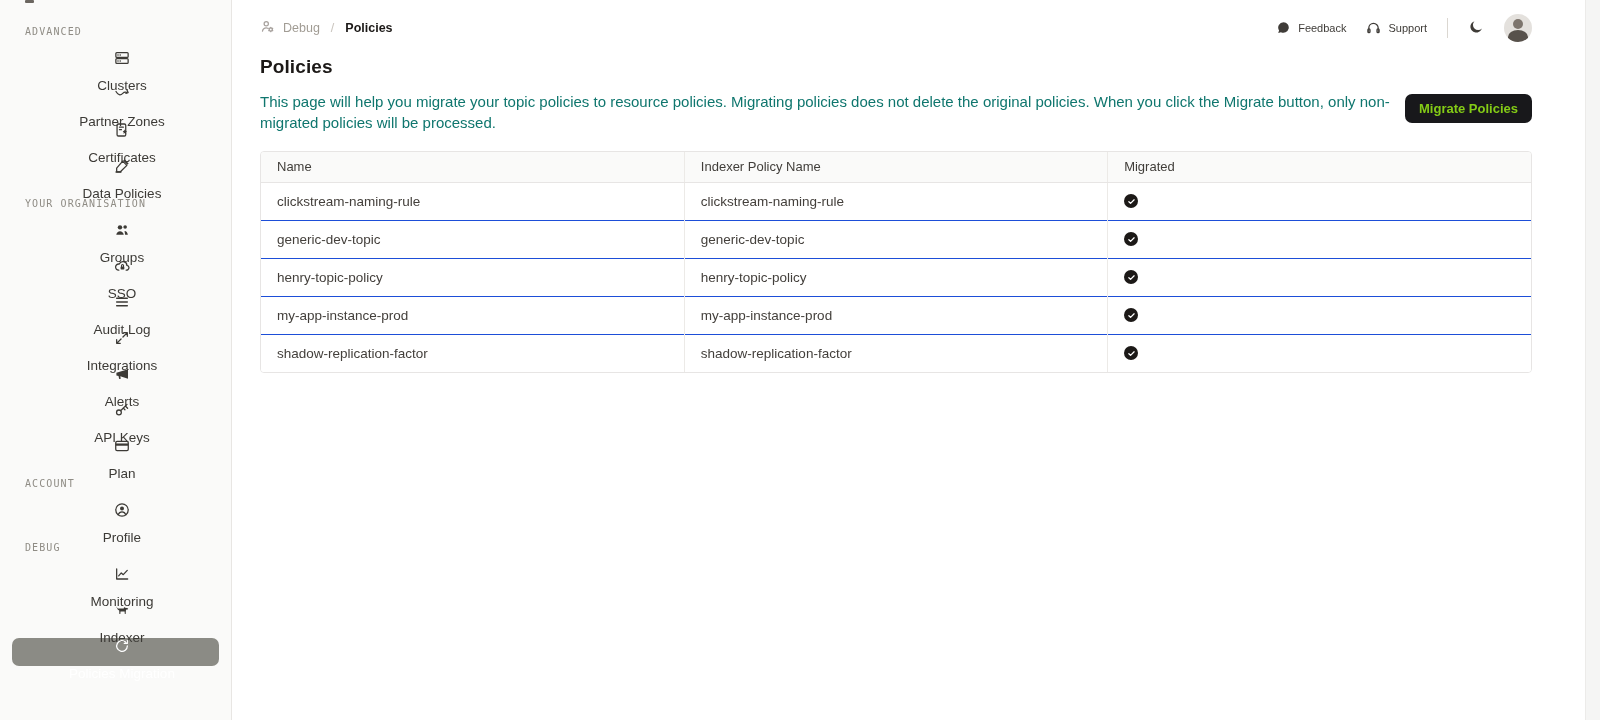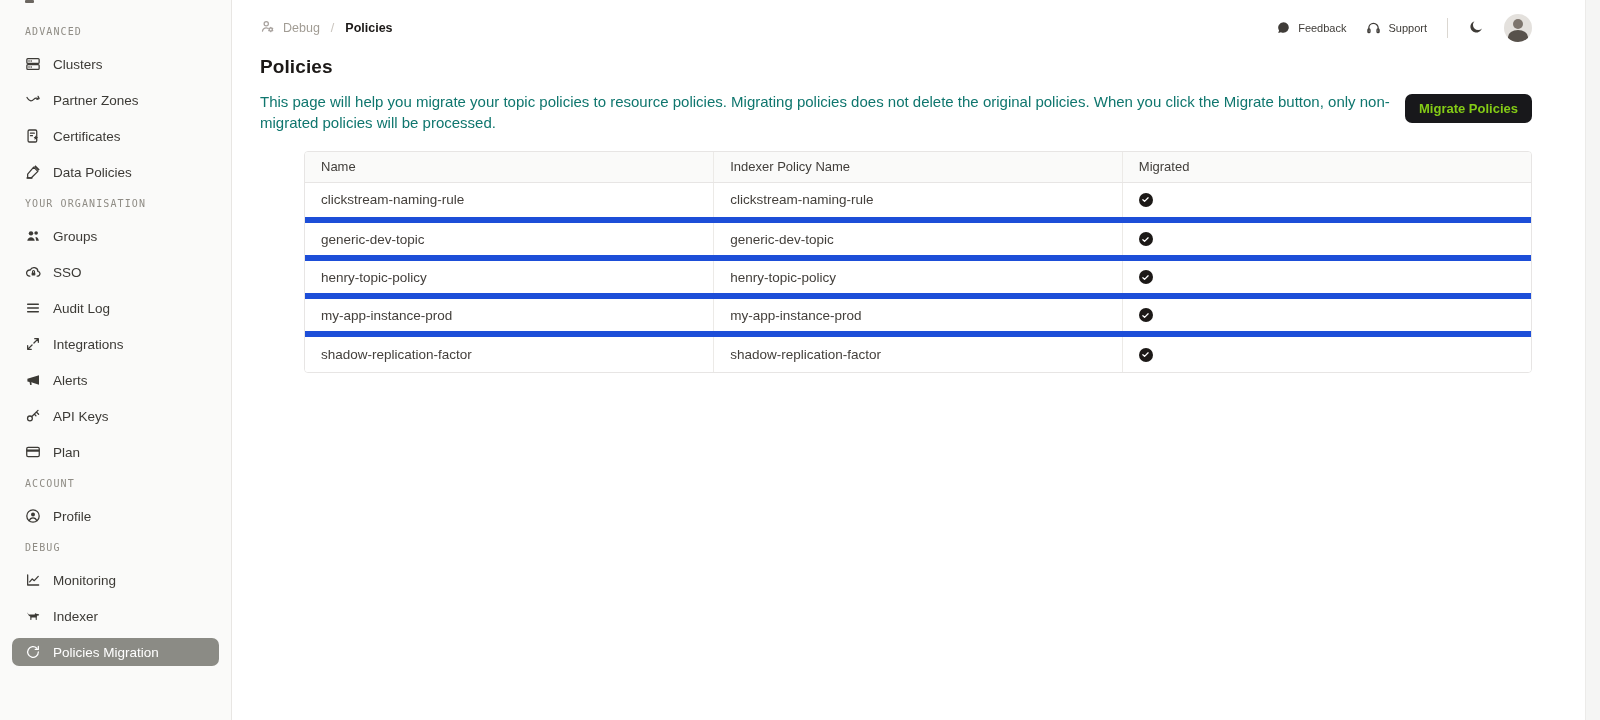--- a/index.html
+++ b/index.html
@@ -24,21 +24,21 @@
     font-family:"DejaVu Sans Mono", monospace;
     font-size:10px; letter-spacing:1.1px; font-weight:400;
     color:#8f8c85; height:20px; line-height:20px;
     padding-left:25px; margin-top:8px;
     white-space:nowrap;
   }
   .nav-item {
     display:flex; align-items:center; gap:12px;
     height:28px; margin:8px 12px 0; padding-left:13px;
     border-radius:7px; font-size:13.5px; color:#3c3a36;
-    cursor:pointer; white-space:nowrap;
+    cursor:pointer; white-space:nowrap;flex-direction:column;
   }
   .nav-item svg { flex-shrink:0; display:block; }
   .nav-item.active { background:#8b8b85; color:#ffffff; }
   
   .main { flex:1; padding:14px 68px 0 28px; position:relative; }
   .topbar { display:flex; align-items:center; height:28px; }
   .breadcrumb { display:flex; align-items:center; gap:8px; font-size:12.5px; }
   .crumb-parent { color:#a19c94; }
   .crumb-sep { color:#c9c4bd; margin:0 3px; }
   .crumb-current { color:#1c1917; font-weight:600; }
@@ -59,30 +59,30 @@
   .page-title { margin:14px 0 0; font-size:19px; font-weight:700; color:#1c1917; letter-spacing:.1px; }
   .desc-row { display:flex; align-items:flex-start; margin-top:13px; }
   .description { font-size:15px; line-height:21px; color:#0f766e; max-width:1150px; }
   .migrate-btn {
     margin-left:auto; margin-top:3px; flex-shrink:0;
     background:#18181b; color:#84cc16; border:none; border-radius:7px;
     height:29px; padding:0 14px; font-size:13px; font-weight:700;
     font-family:inherit; display:flex; align-items:center; cursor:pointer;
   }
   
-  .table-wrap { margin-top:18px; border:1px solid #e7e5e4; border-radius:4px; overflow:hidden;margin-left:44px; }
+  .table-wrap { margin-top:18px; border:1px solid #e7e5e4; border-radius:4px; overflow:hidden; }
   table { width:100%; border-collapse:collapse; table-layout:fixed; }
   thead th {
     background:#fafaf9; height:30px; text-align:left;
     font-size:13px; font-weight:400; color:#413e3a; padding:0 16px;
     border-bottom:1px solid #e7e5e4;
   }
   th + th, td + td { border-left:1px solid #eceae7; }
   tbody td { height:38px; font-size:13.5px; color:#44403c; padding:0 16px; background:#fff; }
-  tbody tr + tr td { border-top:6px solid #1d4ed8; }
+  tbody tr + tr td { border-top:1px solid #1d4ed8; }
   .check-badge {
     width:14px; height:14px; border-radius:50%; background:#1c1917;
     display:inline-flex; align-items:center; justify-content:center;
   }
   
   .scroll-gutter {
     position:fixed; top:0; right:0; width:15px; height:720px;
     background:#f5f5f4; border-left:1px solid #ecebe9;
   }
 </style>

